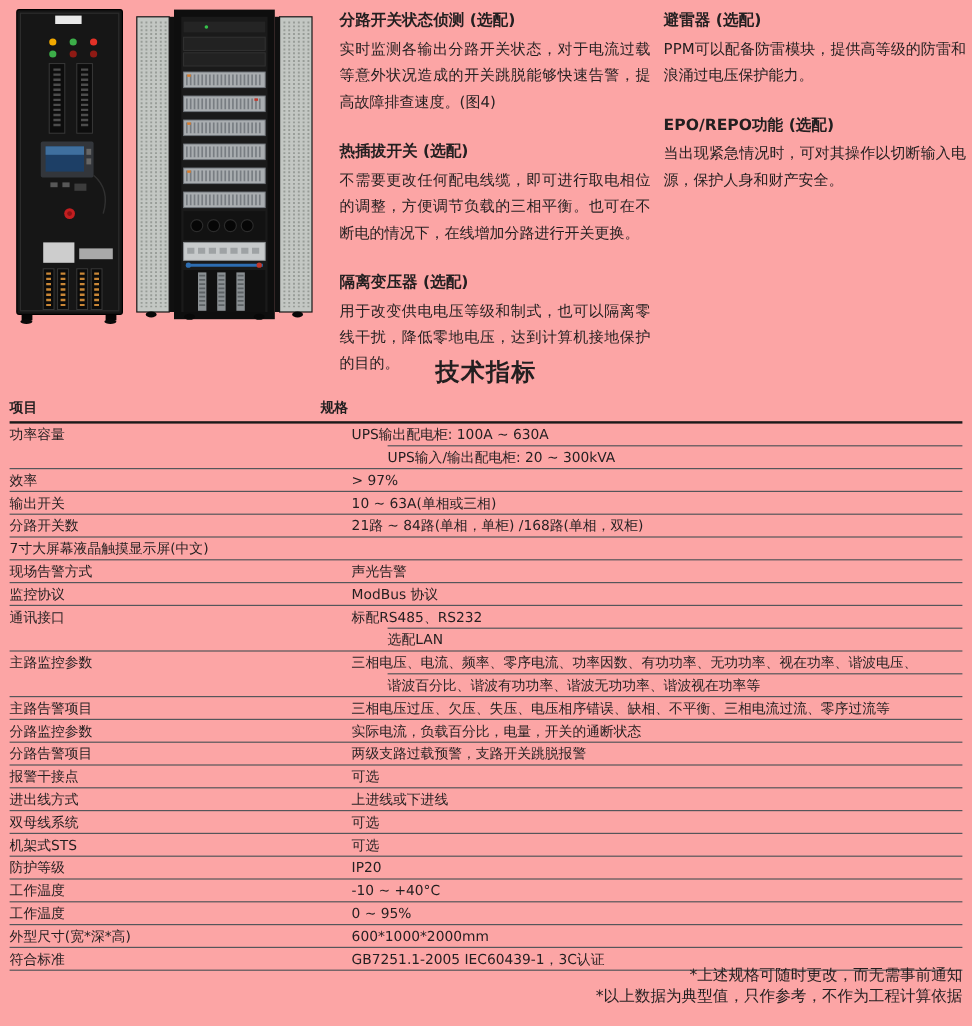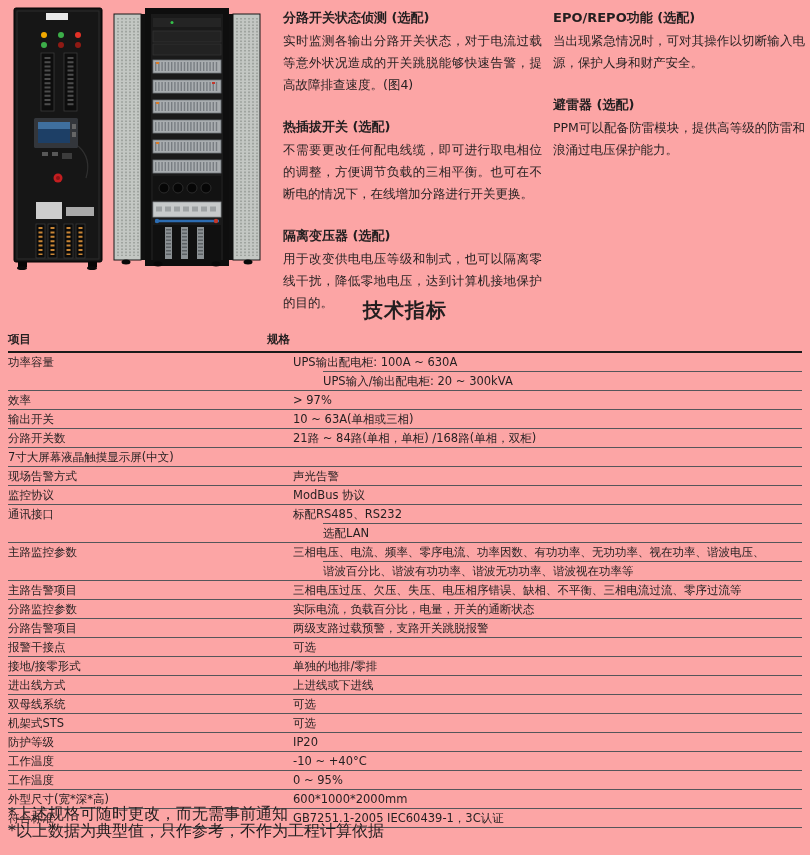--- a/index.html
+++ b/index.html
@@ -25,21 +25,21 @@
   .spec-title { margin:0 0 7px 0; font-size:20px; line-height:26px; font-weight:bold; letter-spacing:1px;text-align:center; }
   .thead { display:flex; align-items:center; padding:2px 0 5px 0; border-bottom:2.5px solid #1a1a1a; font-weight:bold; font-size:11.5px; line-height:14px; }
   .tlabel { width:259px; flex:none; padding-right:6px; box-sizing:border-box; }
   .tvals  { flex:1; min-width:0; }
   .trow { display:flex; border-bottom:1px solid #55565a;gap:26px; }
   .trow .tlabel { padding-top:2.5px; padding-bottom:2.5px; font-size:11.5px; line-height:13px; }
   .tval { padding:2.5px 0; font-size:11.5px; line-height:13px; white-space:nowrap; }
   .tval + .tval { border-top:1px solid #55565a;margin-left:30px; }
 
   .notes { position:absolute; left:8px; top:806px; width:794px; }
-  .note { margin:0 0 1px 0; font-size:16px; line-height:16px; }
+  .note { margin:0 0 1px 0; font-size:13px; line-height:16px;text-align:right; }
 </style>
 </head>
 <body>
 
 <div class="page">
 
   <div class="product-images">
     <svg class="cab closed" width="100" height="268" viewBox="0 0 100 268">
       <rect x="6" y="2" width="88" height="254" rx="2" fill="#161616" stroke="#000"></rect>
       <rect x="9" y="5" width="82" height="248" fill="none" stroke="#2c2c2c" stroke-width="1"></rect>
@@ -169,27 +169,27 @@
     <p class="feature-body">不需要更改任何配电线缆，即可进行取电相位的调整，方便调节负载的三相平衡。也可在不断电的情况下，在线增加分路进行开关更换。</p>
   </div>
 
   <div class="feature-item">
     <h4 class="feature-title">隔离变压器 (选配)</h4>
     <p class="feature-body">用于改变供电电压等级和制式，也可以隔离零线干扰，降低零地电压，达到计算机接地保护的目的。</p>
   </div>
 </div>
   <div class="feature-col c2" id="feature-col-1">
   <div class="feature-item">
+    <h4 class="feature-title">避雷器 (选配)</h4>
+    <p class="feature-body">PPM可以配备防雷模块，提供高等级的防雷和浪涌过电压保护能力。</p>
+  </div>
+
+  <div class="feature-item">
     <h4 class="feature-title">EPO/REPO功能 (选配)</h4>
     <p class="feature-body">当出现紧急情况时，可对其操作以切断输入电源，保护人身和财产安全。</p>
-  </div>
-
-  <div class="feature-item">
-    <h4 class="feature-title">避雷器 (选配)</h4>
-    <p class="feature-body">PPM可以配备防雷模块，提供高等级的防雷和浪涌过电压保护能力。</p>
   </div>
 </div>
 
   <div class="spec">
     <h2 class="spec-title">技术指标</h2>
     <div class="thead">
       <div class="tlabel">项目</div>
       <div class="tvals">规格</div>
     </div>
     <div id="tbody">
@@ -279,26 +279,20 @@
           </div>
   </div>
 
   <div class="trow">
     <div class="tlabel">报警干接点</div>
     <div class="tvals">
             <div class="tval">可选</div>
           </div>
   </div>
 
-  <div class="trow">
-    <div class="tlabel">接地/接零形式</div>
-    <div class="tvals">
-            <div class="tval">单独的地排/零排</div>
-          </div>
-  </div>
 
   <div class="trow">
     <div class="tlabel">进出线方式</div>
     <div class="tvals">
             <div class="tval">上进线或下进线</div>
           </div>
   </div>
 
   <div class="trow">
     <div class="tlabel">双母线系统</div>

